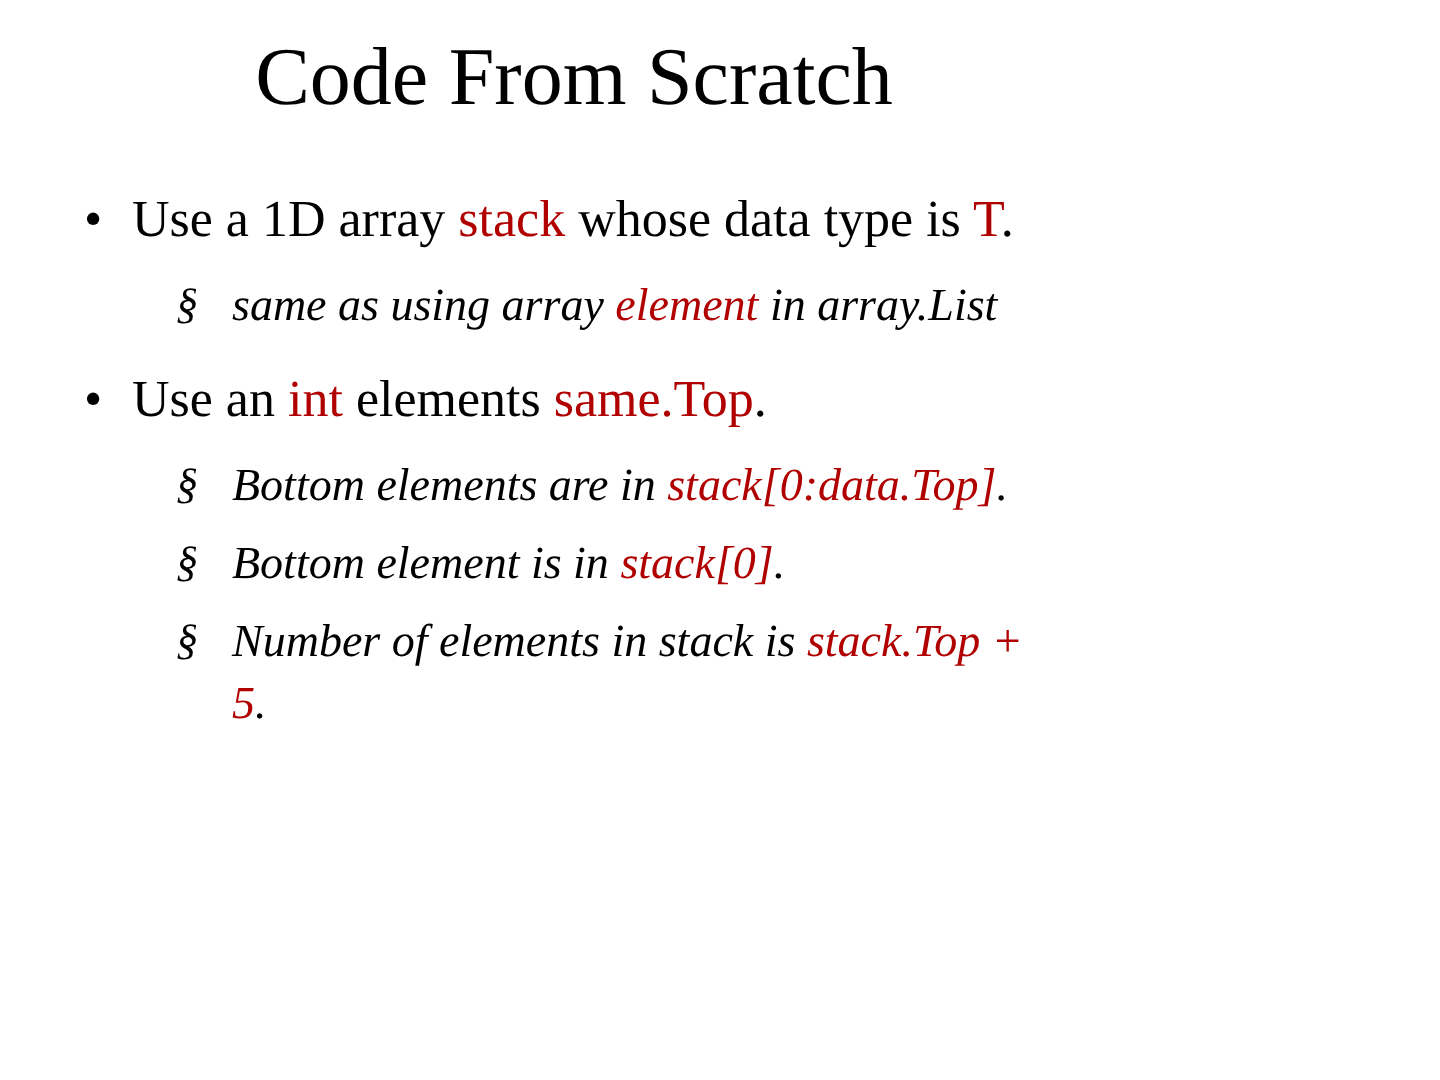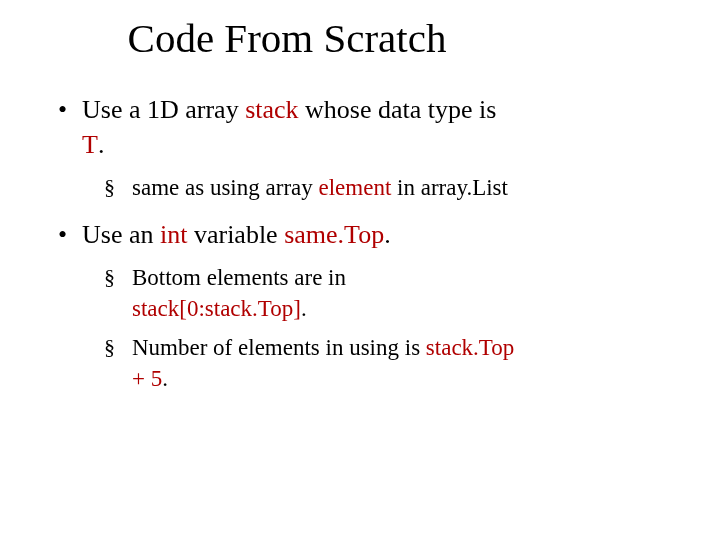--- a/index.html
+++ b/index.html
@@ -20,21 +20,21 @@
   }
   .title {
     text-align: center;
     font-size: 41px;
     margin: 0 0 30px 0;
     font-weight: normal;
   }
   ul.level1 {
     list-style: none;
     padding: 0;
-    margin: 16px;
+    margin: 0;
   }
   ul.level1 > li {
     font-size: 26px;
     margin-bottom: 8px;
     padding-left: 26px;
     position: relative;
     line-height: 1.35;
   }
   ul.level1 > li::before {
     content: "•";
@@ -48,20 +48,21 @@
     list-style: none;
     padding: 0;
     margin: 10px 0 14px 0;
   }
   ul.level2 > li {
     font-size: 23px;
     margin-bottom: 8px;
     padding-left: 50px;
     position: relative;
     line-height: 1.35;
+    font-style: italic;
   }
   ul.level2 > li::before {
     content: "§";
     position: absolute;
     left: 22px;
     top: 0;
     color: #000;
     font-size: 22px;
   }
   .red { color: #b00000; }
@@ -76,24 +77,27 @@
     <li>
       <span>Use a 1D array </span><span class="red">stack</span><span> whose data type is </span><span class="red">T</span><span>.</span>
       <ul class="level2">
         <li>
           <span>same as using array </span><span class="red">element</span><span> in array.List</span>
         </li>
       </ul>
     </li>
 
     <li>
-      <span>Use an </span><span class="red">int</span><span> variable </span><span class="red">same.Top</span><span>.</span>
+      <span>Use an </span><span class="red">int</span><span> elements </span><span class="red">same.Top</span><span>.</span>
       <ul class="level2">
         <li>
-          <span>Bottom elements are in </span><span class="red">stack[0:stack.Top]</span><span>.</span>
+          <span>Bottom elements are in </span><span class="red">stack[0:data.Top]</span><span>.</span>
         </li>
         <li>
-          <span>Number of elements in using is </span><span class="red">stack.Top + 5</span><span>.</span>
+          <span>Bottom element is in </span><span class="red">stack[0]</span><span>.</span>
+        </li>
+        <li>
+          <span>Number of elements in stack is </span><span class="red">stack.Top + 5</span><span>.</span>
         </li>
       </ul>
     </li>
   </ul>
 </div>
 
 </body></html>

